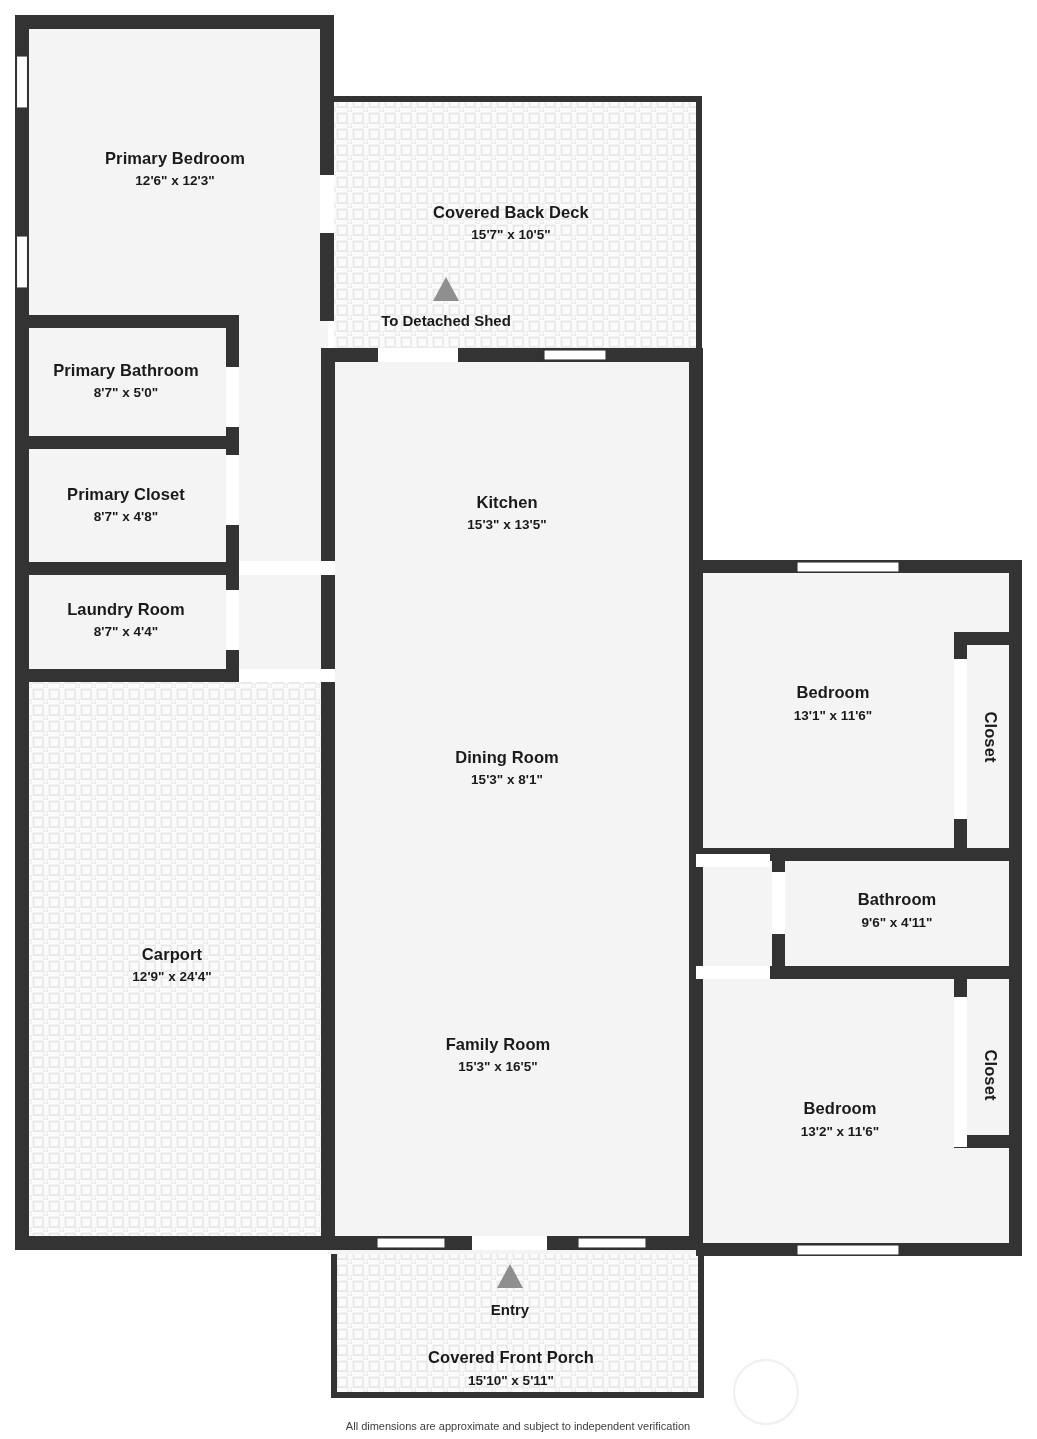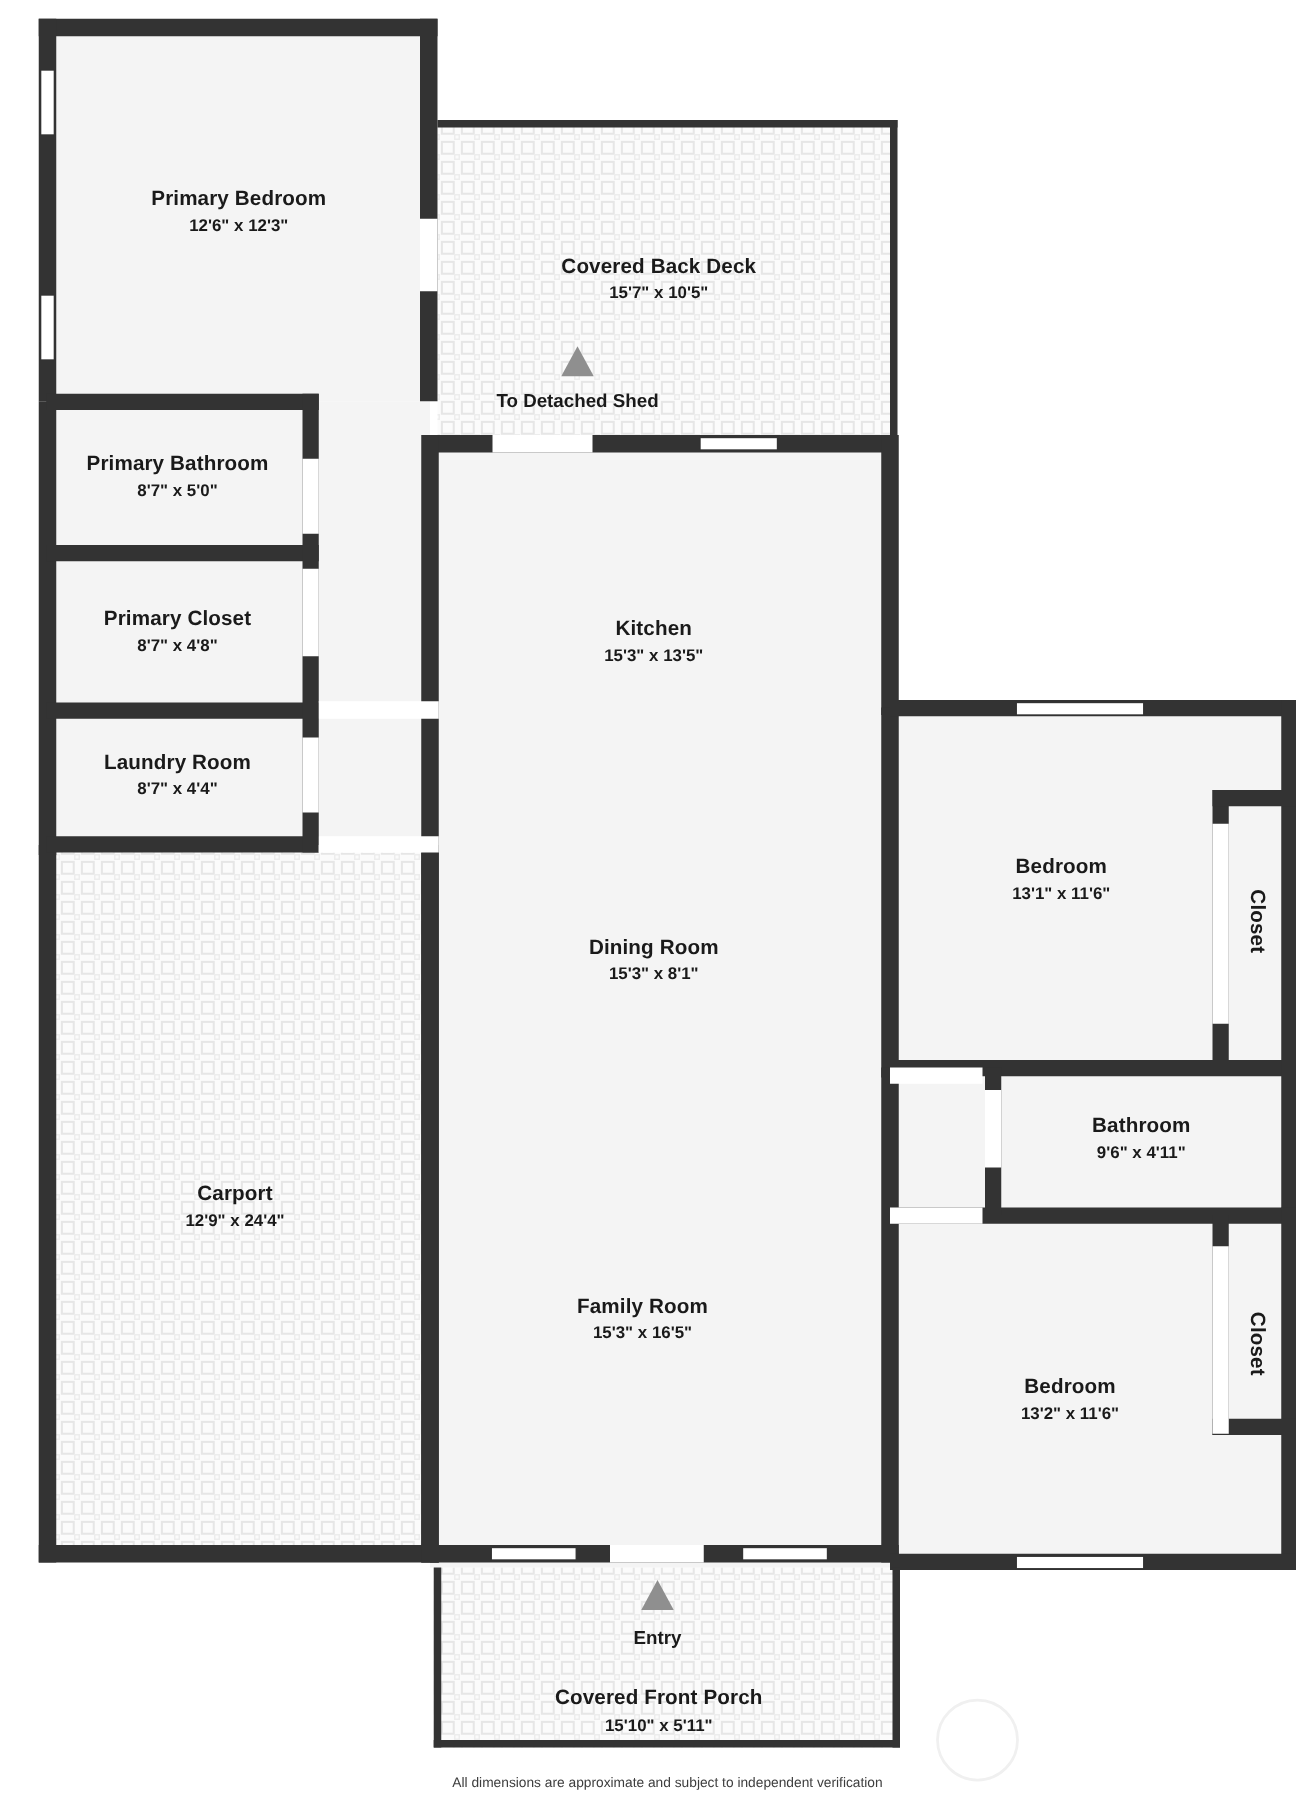--- a/index.html
+++ b/index.html
@@ -11,21 +11,20 @@
     width: 1037px;
     height: 1439px;
     font-family: "Liberation Sans", sans-serif;
     position: relative;
     overflow: hidden;
   }
   #floorplan-stage {
     position: relative;
     width: 961px;
     height: 1439px;
-    margin-left: 16px;
   }
   svg.plan {
     position: absolute;
     left: 0;
     top: 0;
     width: 1037px;
     height: 1439px;
     display: block;
   }
   .room-label-name {

